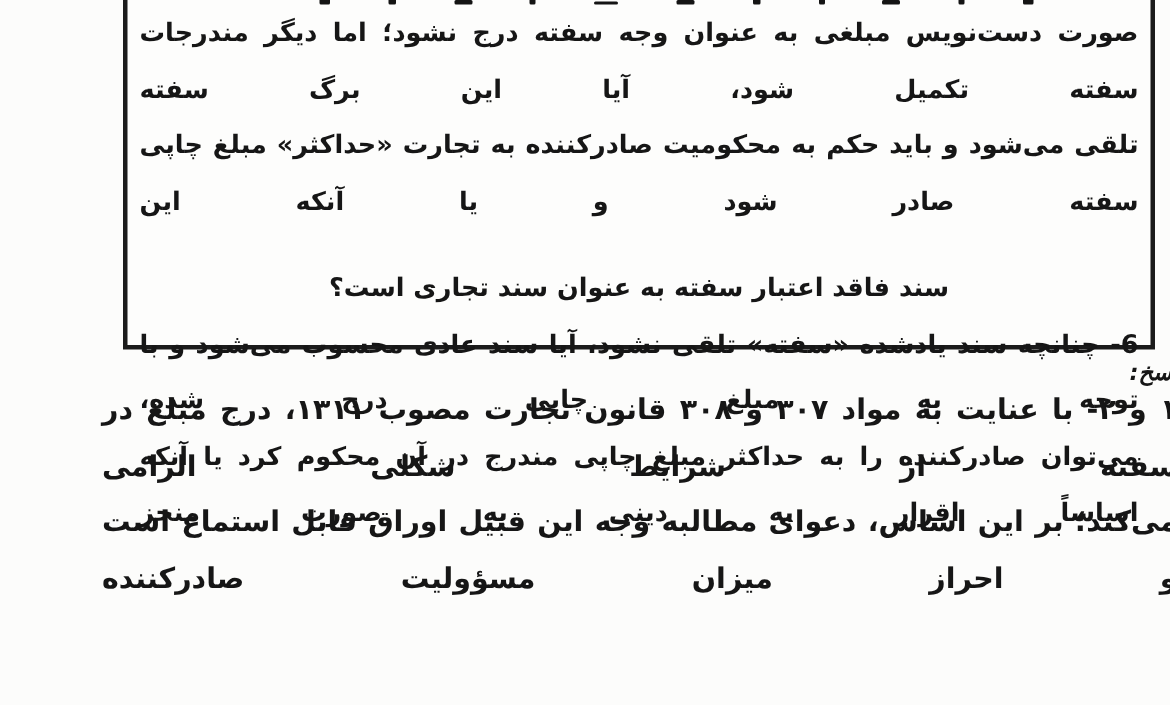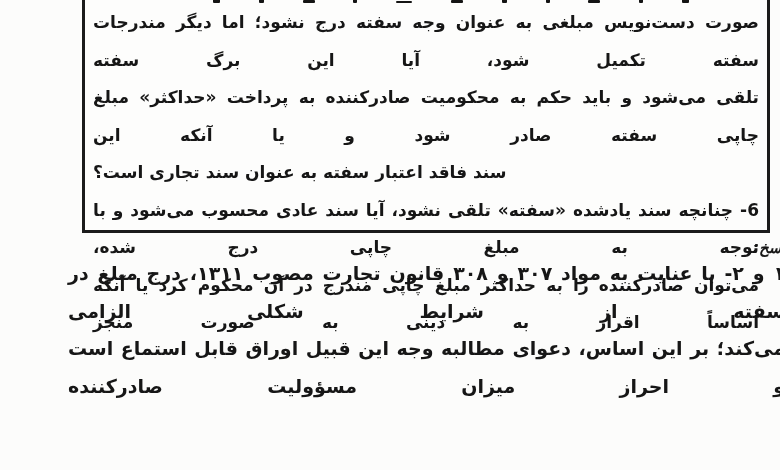--- a/index.html
+++ b/index.html
@@ -45,21 +45,21 @@
     line-height: 37.5px;
     white-space: nowrap;
     letter-spacing: -0.2px;
   }
   .qline.just {
     white-space: normal;
     text-align: justify;
     text-align-last: justify;
     -moz-text-align-last: justify;
   }
-  .qline.end { text-align: left; }
+  .qline.end { text-align: center; margin-top: 20px; }
   
   .answer-label {
     position: absolute;
     top: 239px; right: 23px;
     font-size: 15px;
     font-weight: 700;
     font-style: italic;
   }
   .answer-body {
     position: absolute;
@@ -89,21 +89,21 @@
         <span></span>
         <span></span>
         <span></span>
       <span></span>
         <span></span>
         <span></span>
         <span></span>
         <span></span>
     </div>
     <div class="qline just">صورت دست‌نویس مبلغی به عنوان وجه سفته درج نشود؛ اما دیگر مندرجات سفته تکمیل شود، آیا این برگ سفته</div>
-    <div class="qline just">تلقی می‌شود و باید حکم به محکومیت صادرکننده به پرداخت «حداکثر» مبلغ چاپی سفته صادر شود و یا آنکه این</div>
+    <div class="qline just">تلقی می‌شود و باید حکم به محکومیت صادرکننده به تجارت «حداکثر» مبلغ چاپی سفته صادر شود و یا آنکه این</div>
     <div class="qline end">سند فاقد اعتبار سفته به عنوان سند تجاری است؟</div>
     <div class="qline just">6- چنانچه سند یادشده «سفته» تلقی نشود، آیا سند عادی محسوب می‌شود و با توجه به مبلغ چاپی درج شده،</div>
     <div class="qline just">می‌توان صادرکننده را به حداکثر مبلغ چاپی مندرج در آن محکوم کرد یا آنکه اساساً اقرار به دینی به صورت منجز</div>
   </div>
 
   <div class="answer-label">پاسخ:</div>
 
   <div class="answer-body">
     <div class="aline">۱ و ۲- با عنایت به مواد ۳۰۷ و ۳۰۸ قانون تجارت مصوب ۱۳۱۱، درج مبلغ در سفته از شرایط شکلی الزامی</div>
     <div class="aline">می‌کند؛ بر این اساس، دعوای مطالبه وجه این قبیل اوراق قابل استماع است و احراز میزان مسؤولیت صادرکننده</div>

